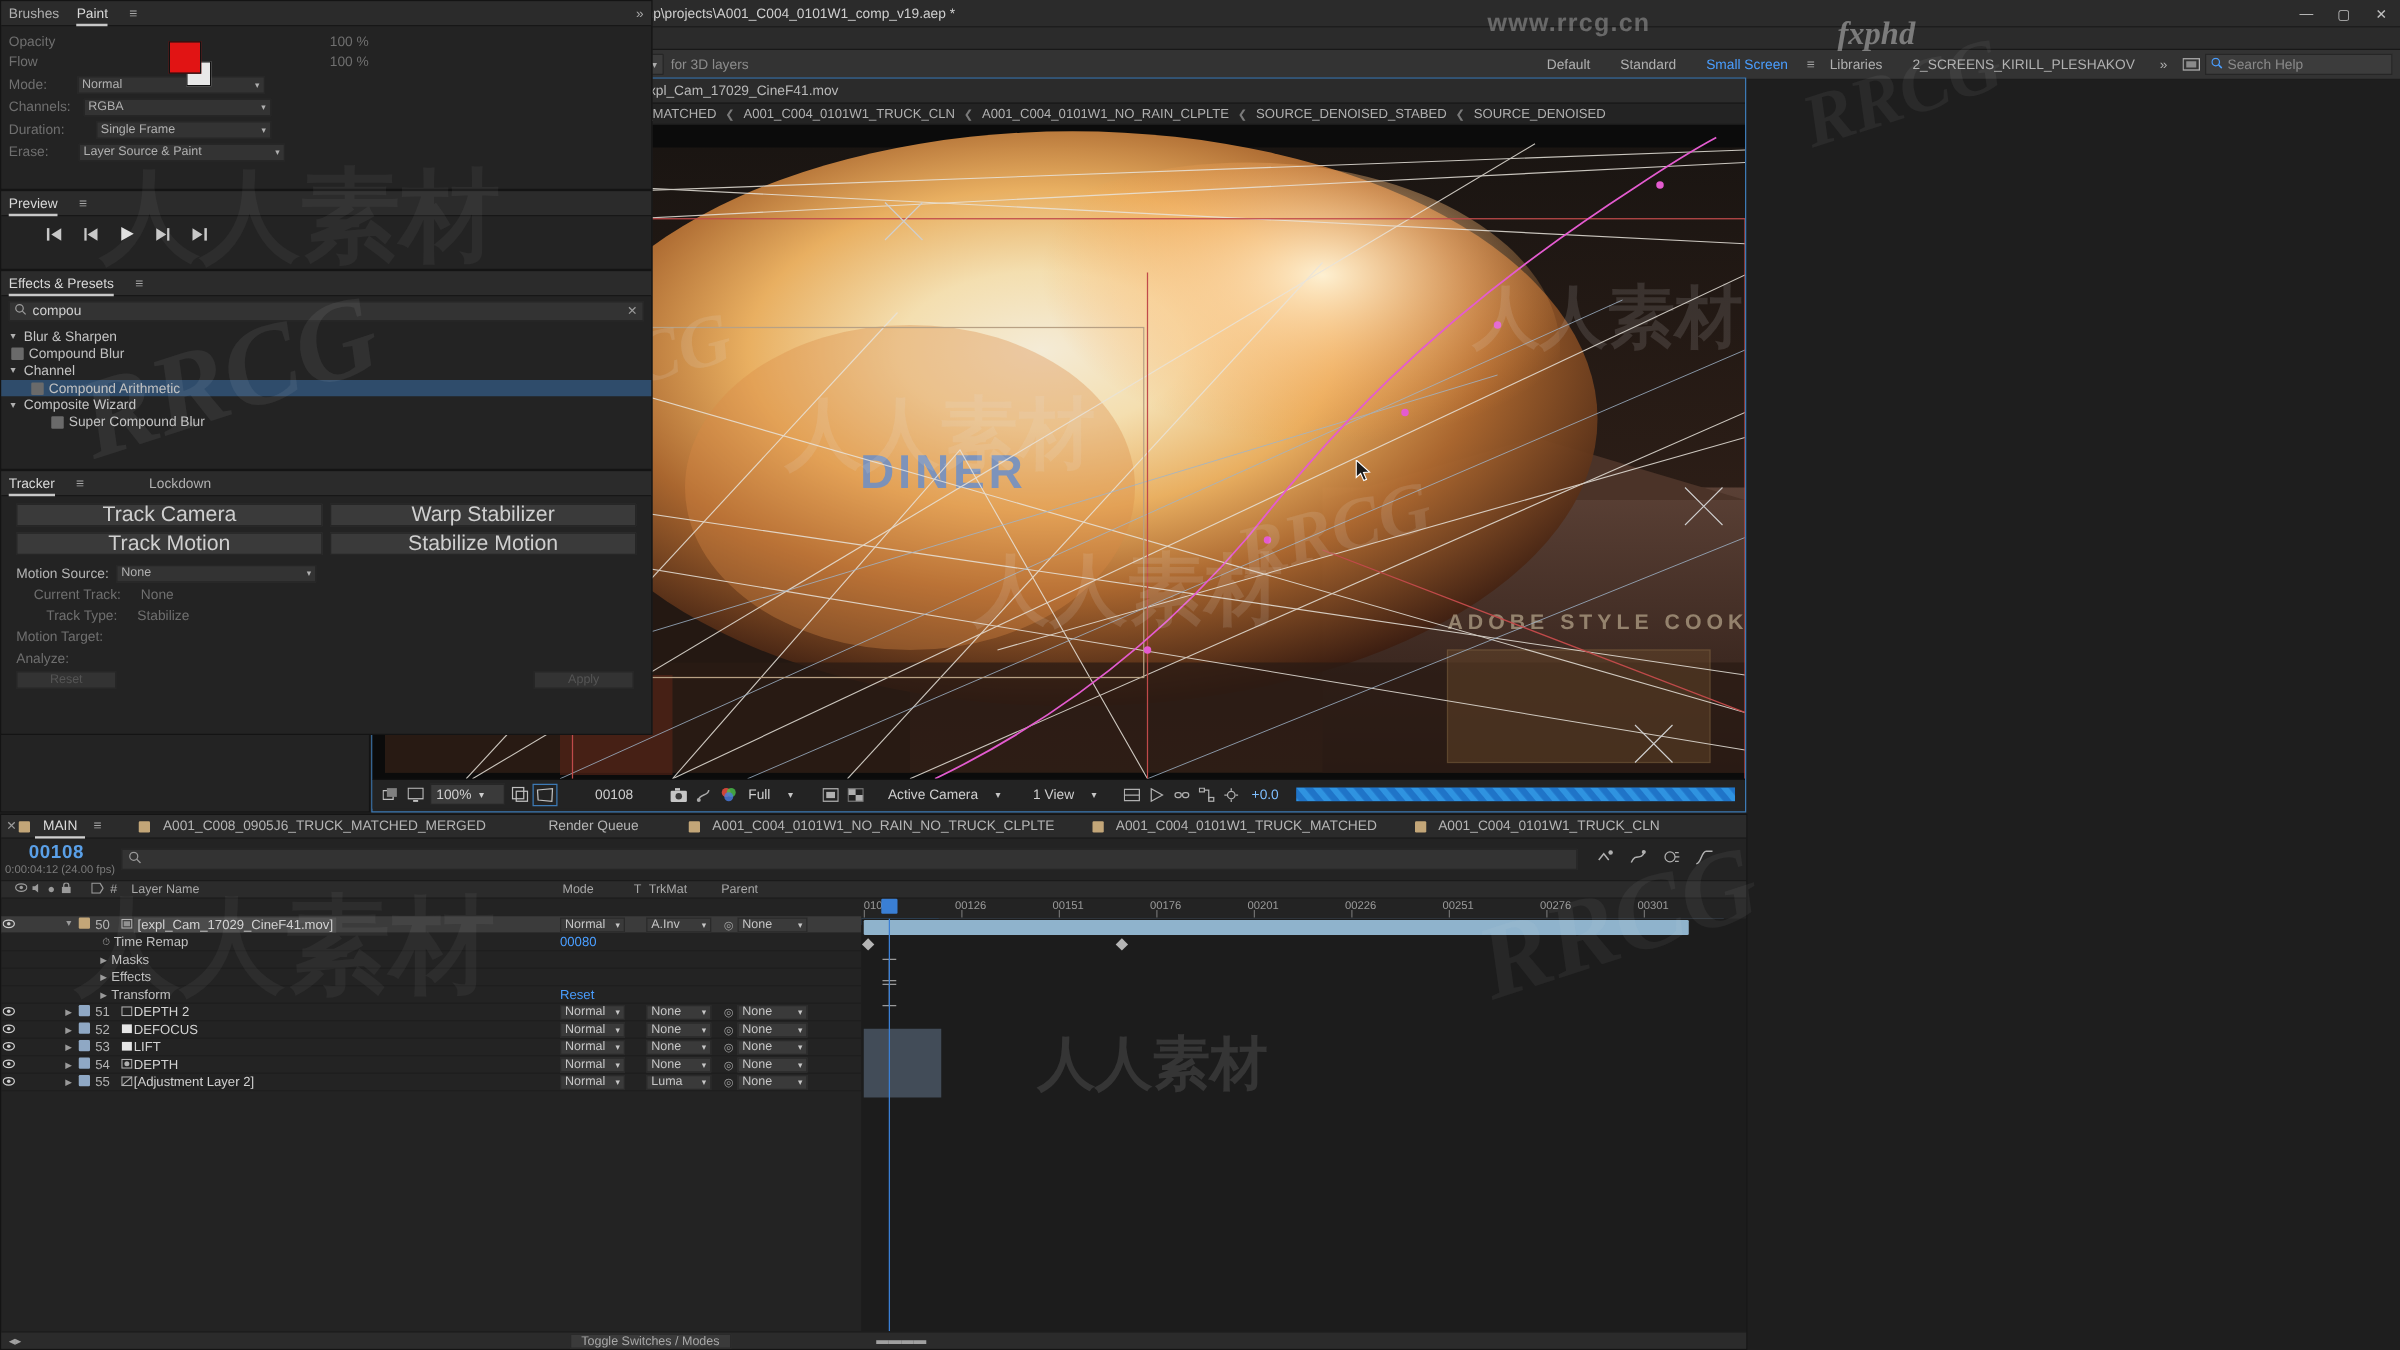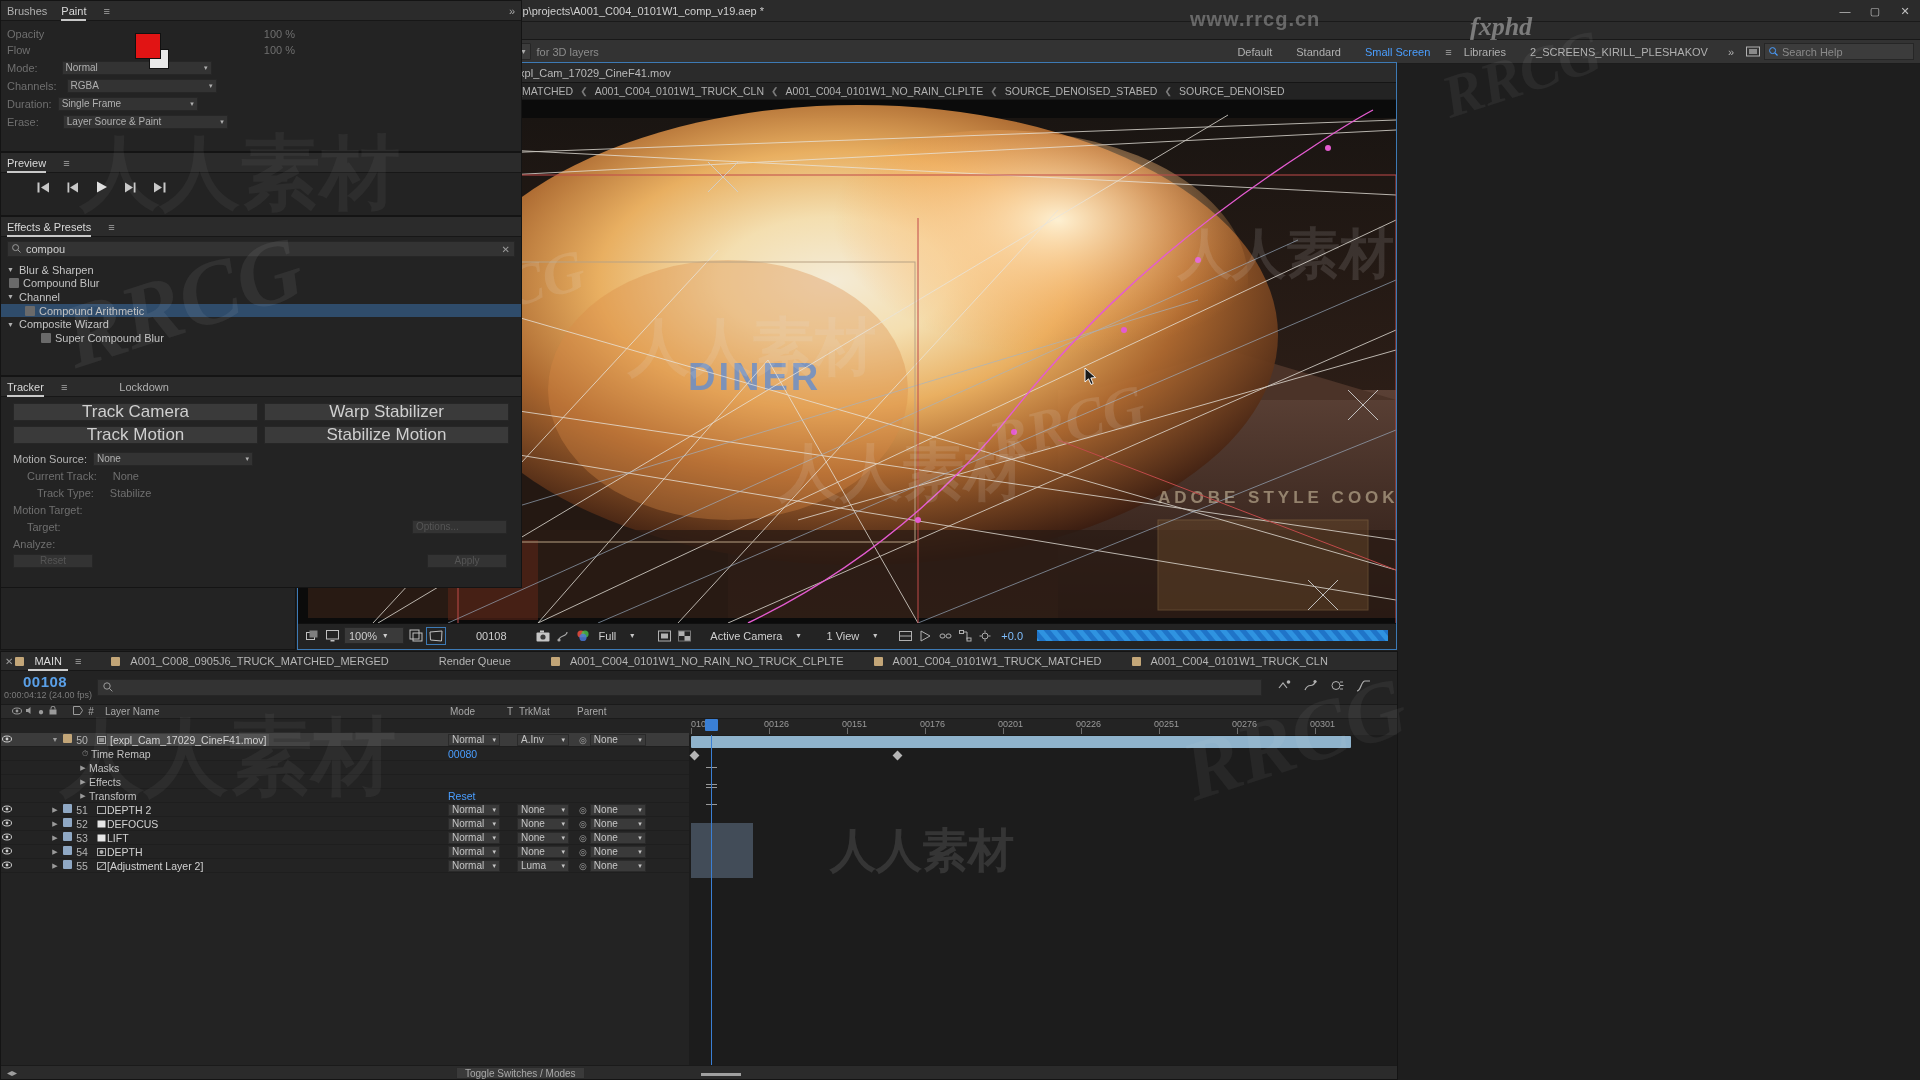--- a/index.html
+++ b/index.html
@@ -847,21 +847,21 @@
         </div>
         <div class="rp-row dim" style="top:56px;position:absolute;left:0;width:260px">
           <span>Channels:</span>
           <span class="rp-field" style="width:150px;margin-left:4px">
             <span>RGBA</span>
             <span style="font-size:7px">▾</span>
           </span>
         </div>
         <div class="rp-row dim" style="top:74px;position:absolute;left:0;width:260px">
           <span>Duration:</span>
-          <span class="rp-field" style="width:140px;margin-left:0">
+          <span class="rp-field" style="width:140px;margin-left:19px">
             <span>Single Frame</span>
             <span style="font-size:7px">▾</span>
           </span>
         </div>
         <div class="rp-row dim" style="top:92px;position:absolute;left:0;width:300px">
           <span>Erase:</span>
           <span class="rp-field" style="width:165px;margin-left:18px">
             <span>Layer Source &amp; Paint</span>
             <span style="font-size:7px">▾</span>
           </span>
@@ -978,26 +978,20 @@
       <div class="rp-row dim" style="padding-left:26px">
         <span>Current Track:</span>
         <span style="margin-left:10px">None</span>
       </div>
       <div class="rp-row dim" style="padding-left:36px">
         <span>Track Type:</span>
         <span style="margin-left:10px">Stabilize</span>
       </div>
       <div class="rp-row dim" style="padding-left:12px">
         <span>Motion Target:</span>
-      </div>
-      <div class="rp-row dim" style="padding-left:26px">
-        <span>Target:</span>
-        <span class="rp-field" style="width:95px;margin-left:auto;margin-right:8px;color:#555">
-          <span>Options...</span>
-        </span>
       </div>
       <div class="rp-row dim" style="padding-left:12px">
         <span>Analyze:</span>
       </div>
       <div class="rp-row dim" style="padding-left:12px">
         <span class="rp-field" style="width:80px;color:#555;justify-content:center">
           <span>Reset</span>
         </span>
         <span class="rp-field" style="width:80px;color:#555;margin-left:auto;margin-right:8px;justify-content:center">
           <span>Apply</span>

